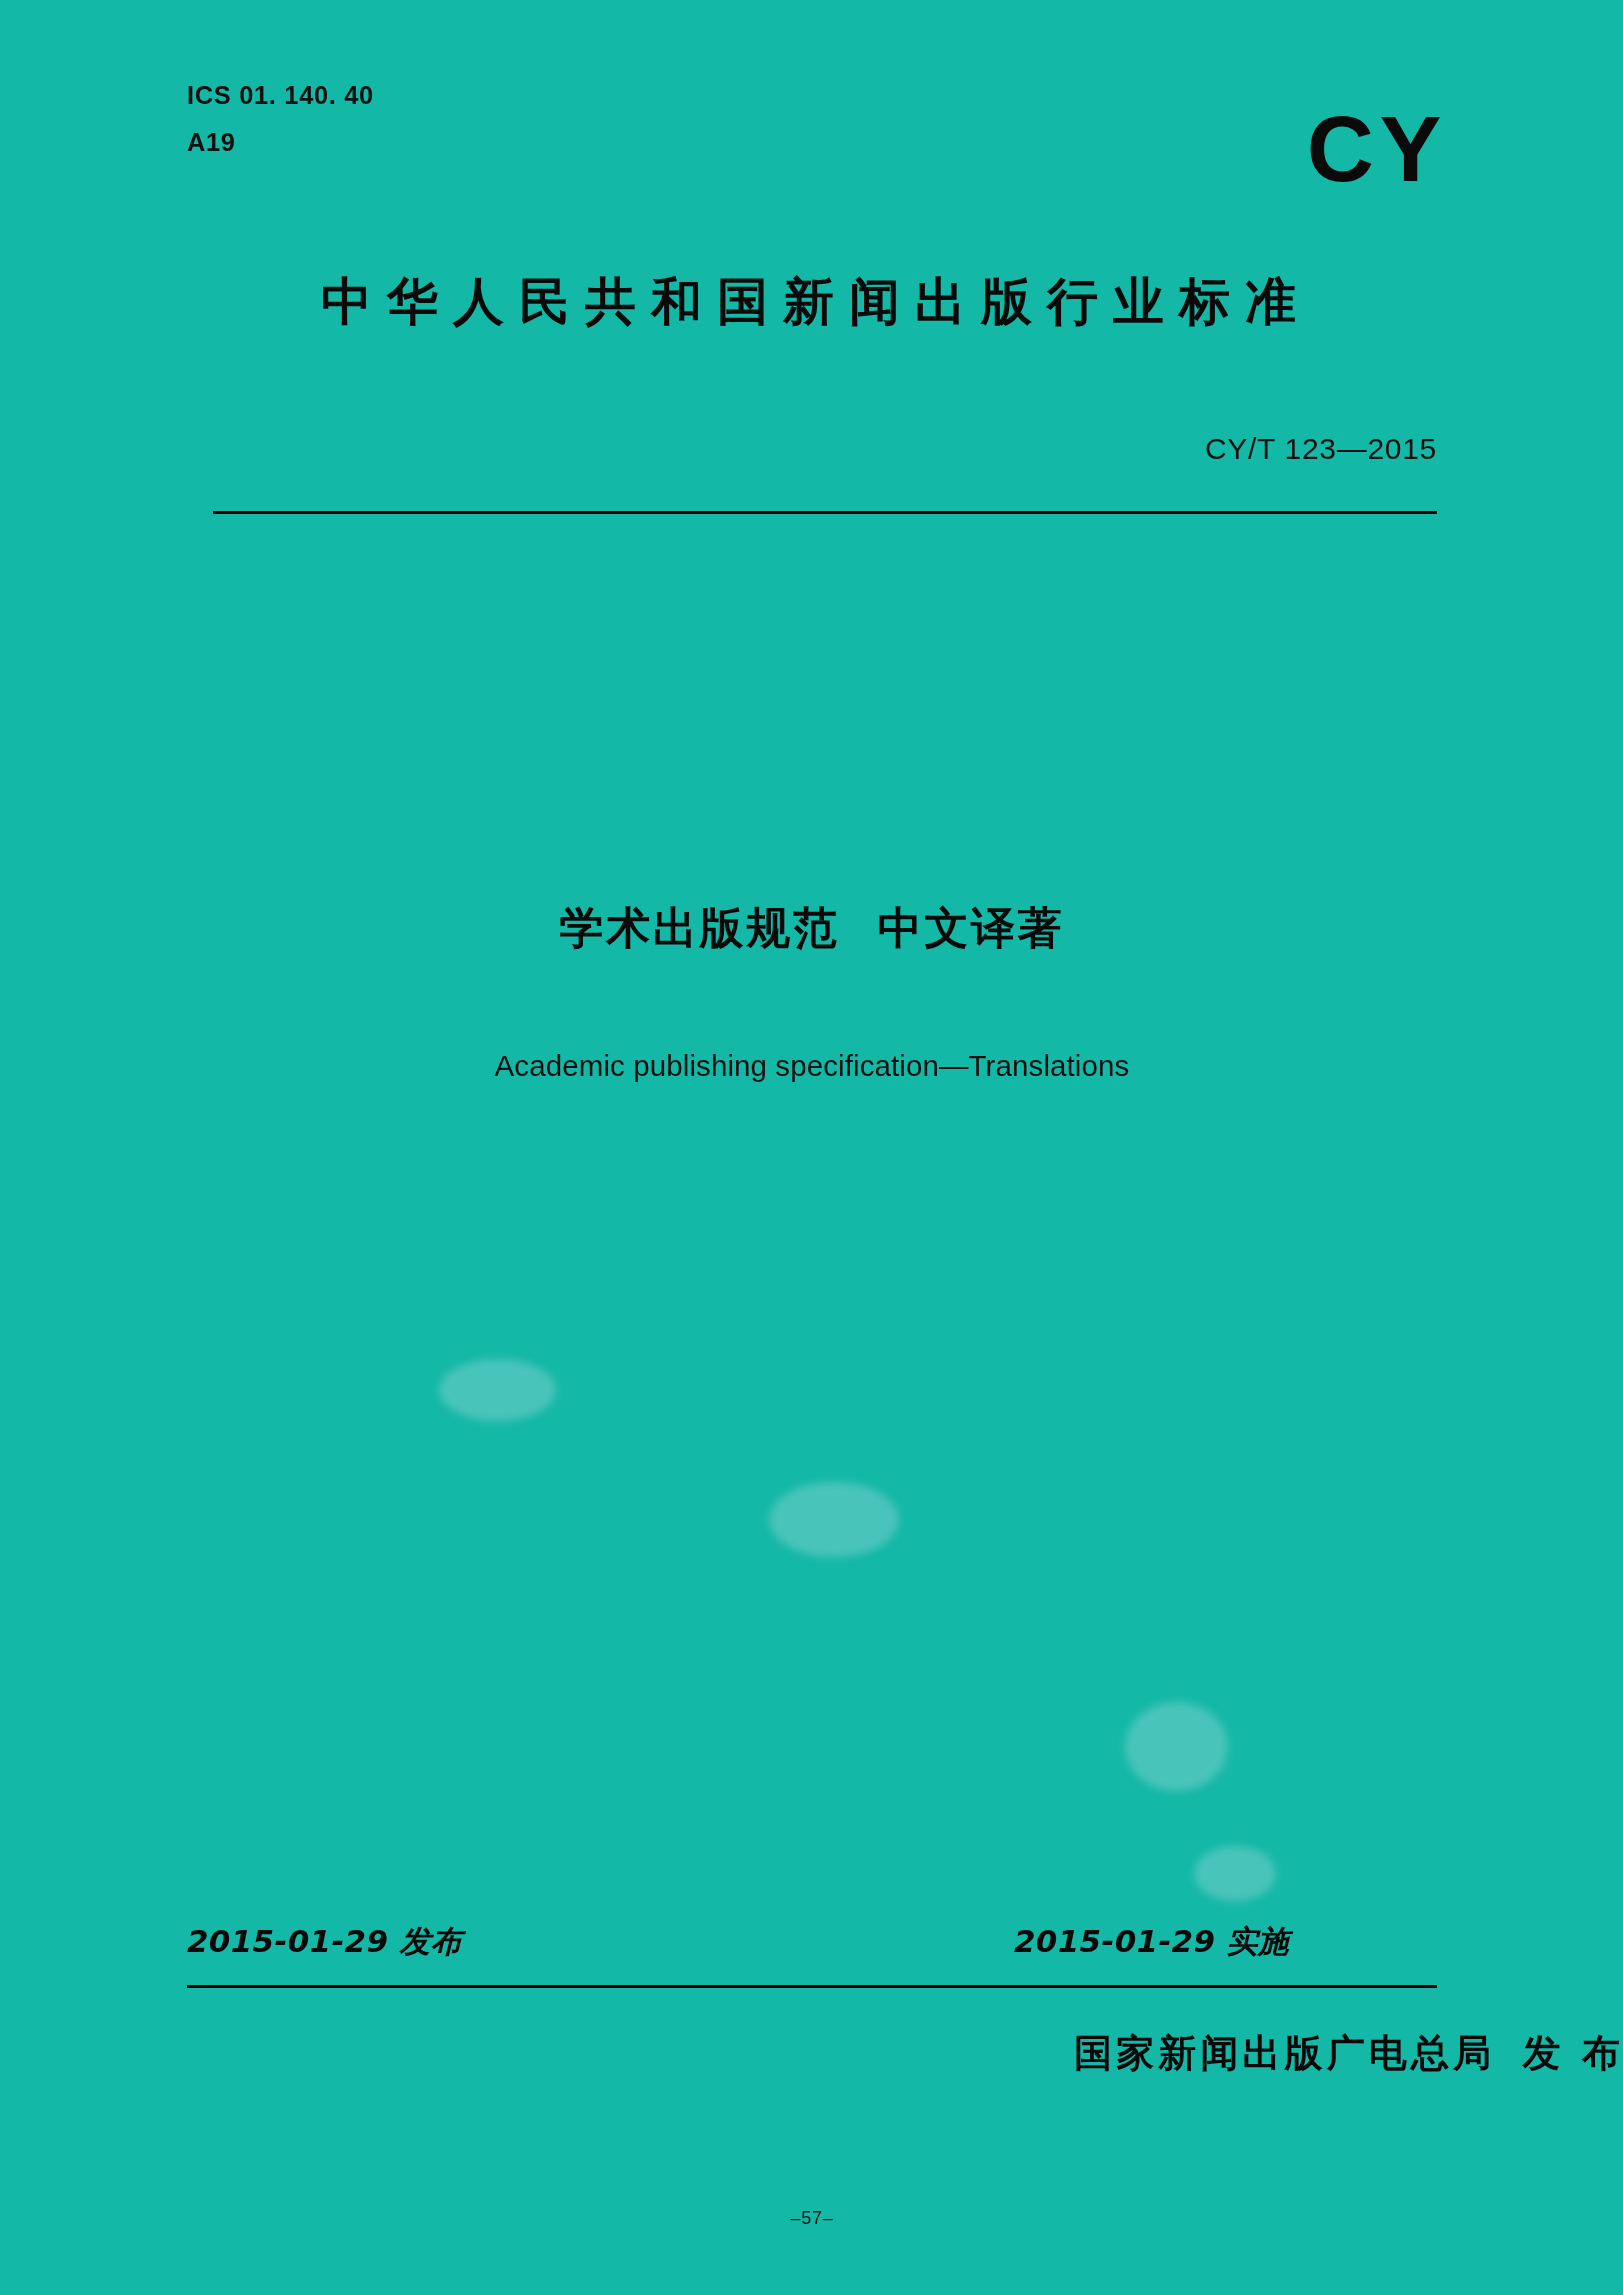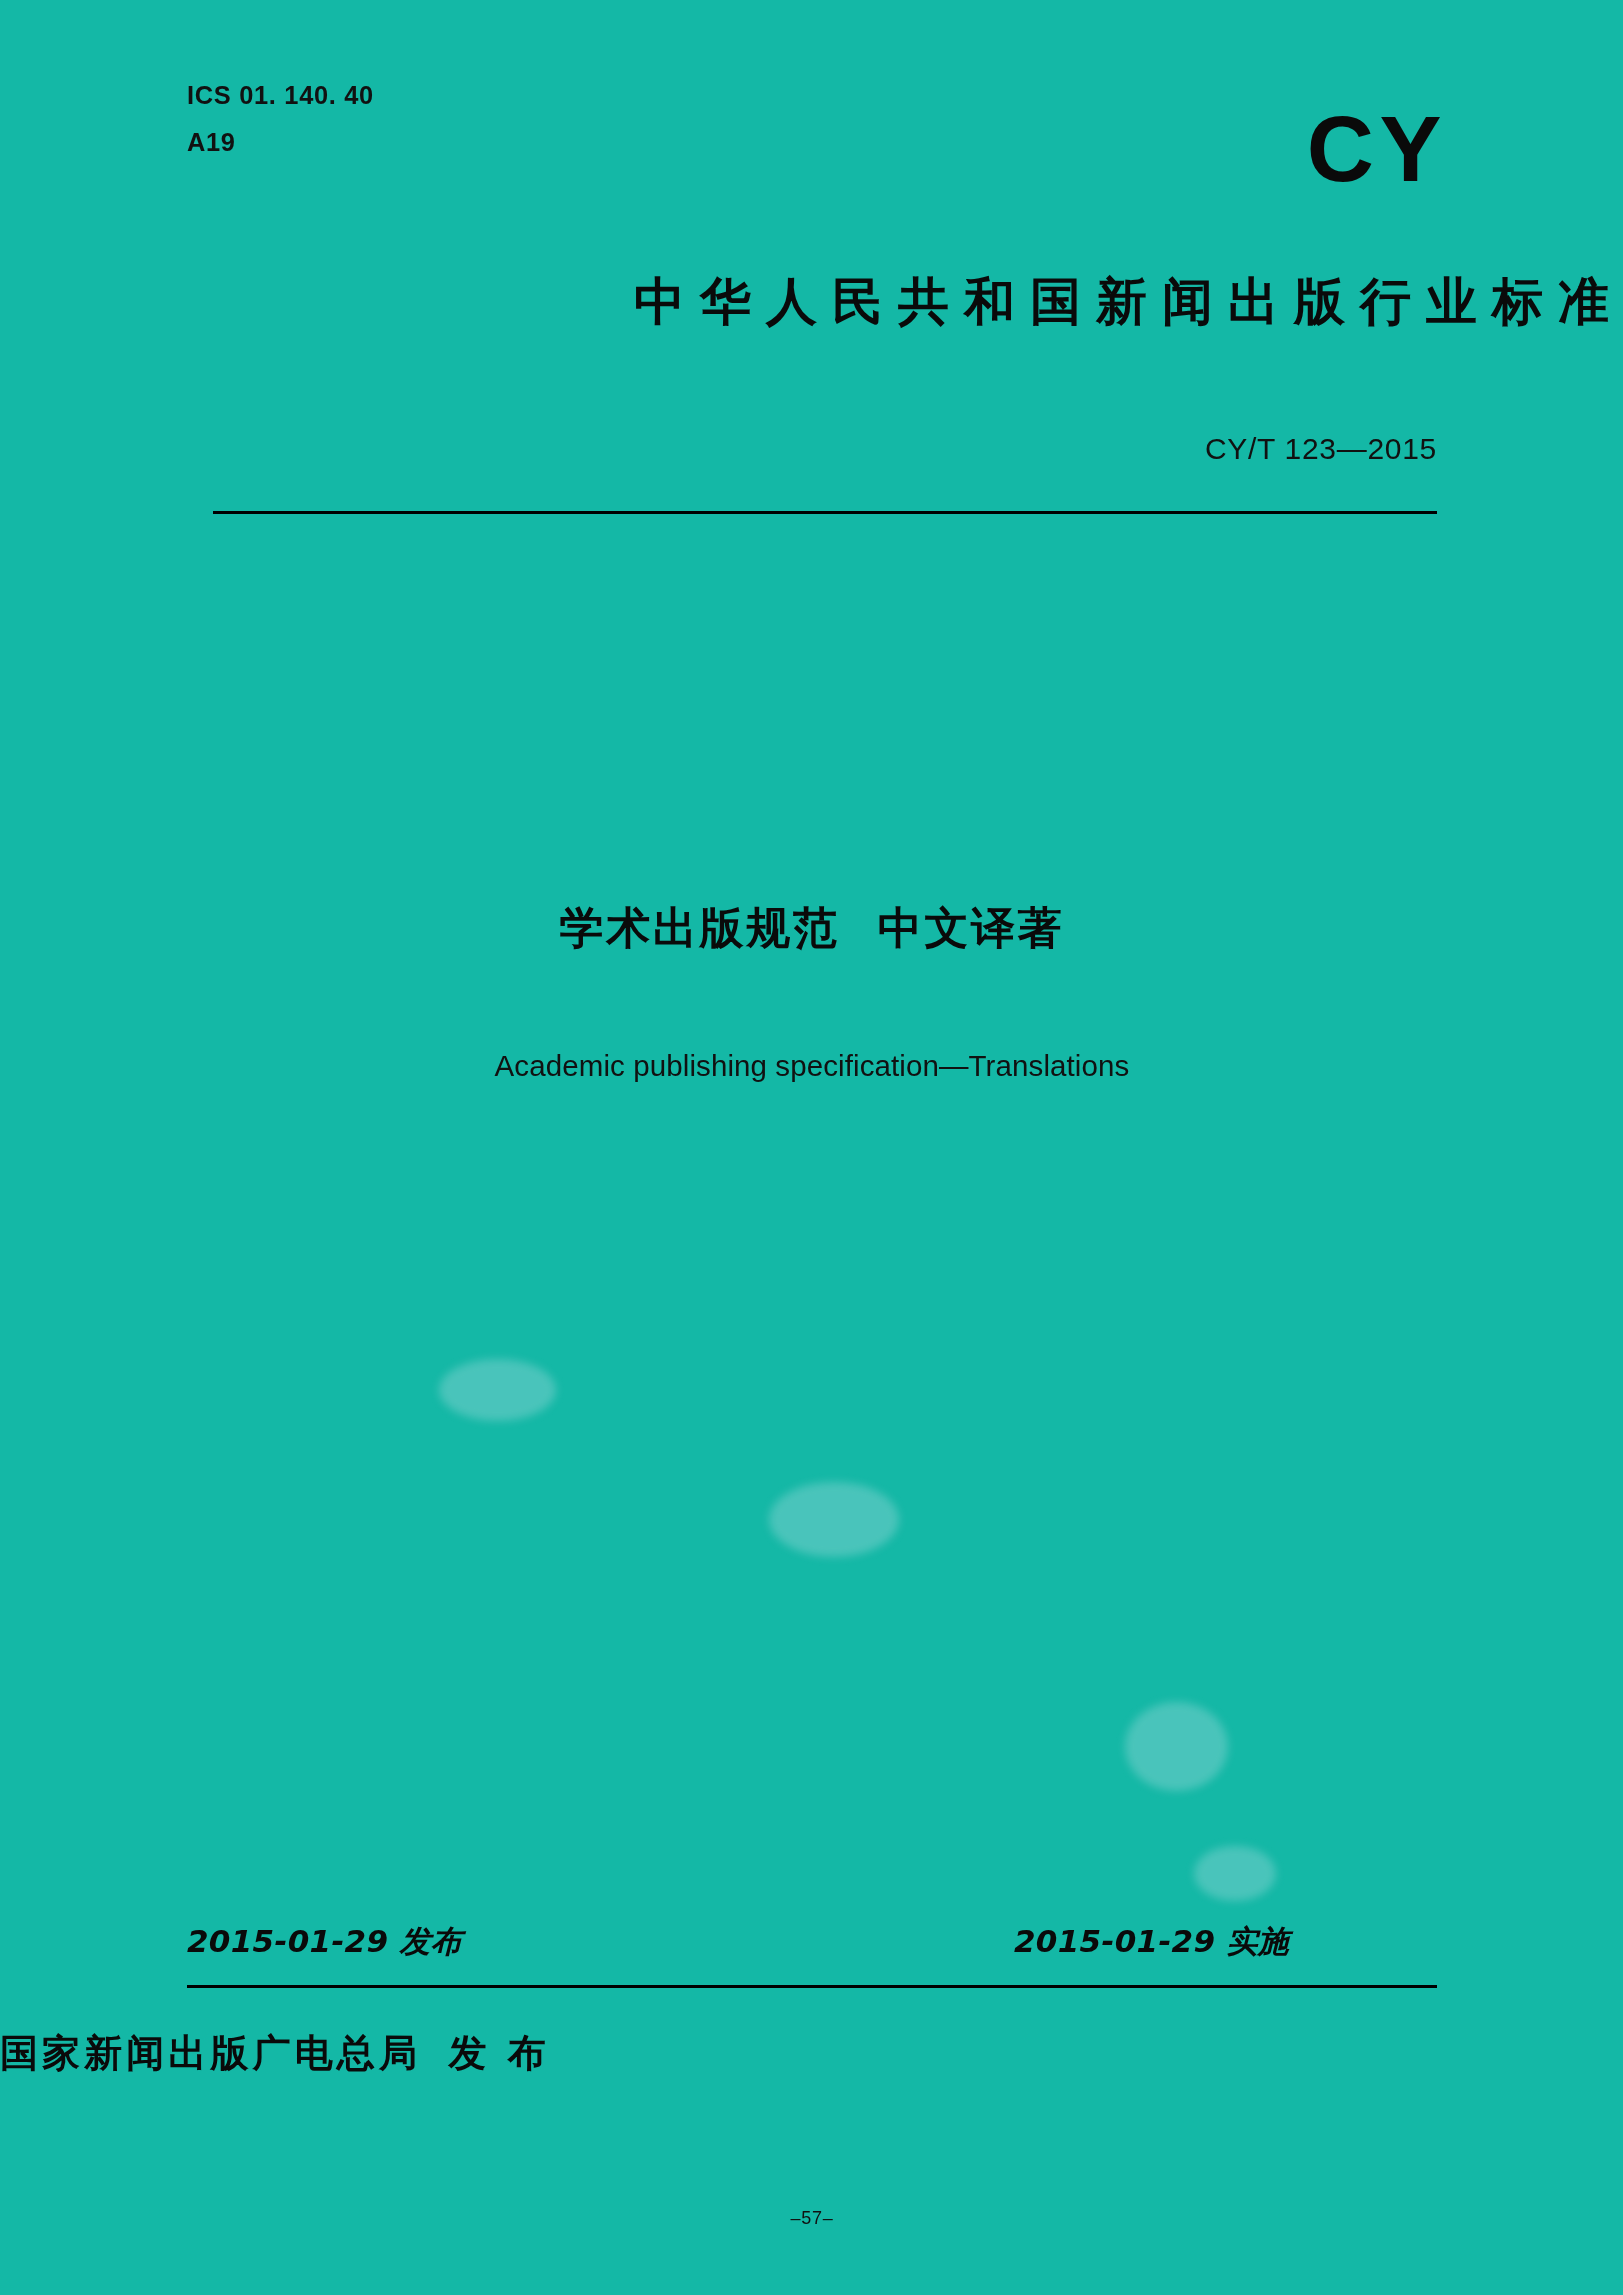--- a/index.html
+++ b/index.html
@@ -50,21 +50,21 @@
     letter-spacing: 5.5px;
     color: #0a0a0a;
     line-height: 1;
   }
 
   .main-title-cn {
     position: absolute;
     left: 0;
     right: 0;
     top: 268px;
-    text-align: right;
+    text-align: center;
     font-family: "DejaVu Sans", "Liberation Sans", sans-serif;
     font-size: 51px;
     font-weight: 700;
     letter-spacing: 15px;
     color: #0a0a0a;
     padding-left: 8px;
   }
 
   .std-number {
     position: absolute;
@@ -151,21 +151,21 @@
     right: 187px;
     top: 1985px;
     height: 3.4px;
     background: #000;
   }
 
   .publisher {
     position: absolute;
     left: 0; right: 0;
     top: 2028px;
-    text-align: left;
+    text-align: right;
     font-family: "DejaVu Serif", "Liberation Serif", serif;
     font-size: 38px;
     font-weight: 700;
     letter-spacing: 4.1px;
     color: #0a0a0a;
   }
   .publisher .pgap {
     display: inline-block;
     width: 27.4px;
   }

